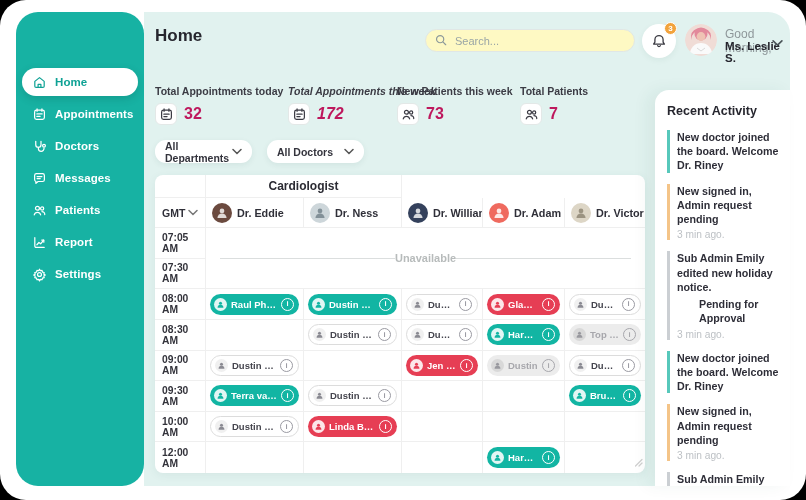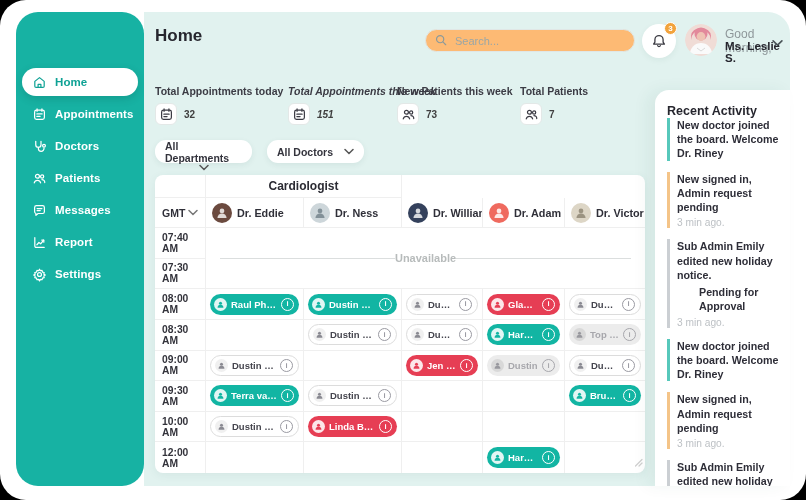--- a/index.html
+++ b/index.html
@@ -12,21 +12,21 @@
   .nav{position:absolute;top:52px;left:0;right:0;}
   .nav-item{display:flex;align-items:center;gap:8px;height:28px;margin:4px 6px;padding:0 9px;color:#fff;
     font-size:11.5px;font-weight:700;border-radius:15px;cursor:pointer;letter-spacing:.1px;}
   .nav-item.active{background:#fff;color:#0FA295;box-shadow:0 3px 8px rgba(0,60,55,.18);}
   .nav-item .ic{display:flex;align-items:center;justify-content:center;width:16px;height:16px;flex:0 0 auto;}
 
   
   .main{position:absolute;left:144px;top:12px;width:646px;height:474px;background:#E1F2EF;border-radius:0 22px 22px 0;}
   .page-title{position:absolute;left:11px;top:14px;font-size:17px;font-weight:700;color:#26262e;}
 
-  .search{position:absolute;left:281px;top:17px;width:210px;height:23px;background:#fdba74;border:1px solid #e0e7e6;
+  .search{position:absolute;left:281px;top:17px;width:210px;height:23px;background:#fef9c3;border:1px solid #e0e7e6;
     border-radius:12px;display:flex;align-items:center;gap:6px;padding:0 9px;box-sizing:border-box;}
   .search input{border:none;outline:none;background:transparent;font-size:11px;color:#556;width:100%;font-family:inherit;}
   .search input::placeholder{color:#9aa6a6;}
 
   .bell-wrap{position:absolute;left:498px;top:12px;width:34px;height:34px;background:#fff;border-radius:50%;
     display:flex;align-items:center;justify-content:center;cursor:pointer;box-shadow:0 2px 6px rgba(0,60,55,.06);}
   .badge{position:absolute;right:-1px;top:-2px;min-width:13px;height:13px;background:#F2A33C;border-radius:7px;
     color:#fff;font-size:8px;font-weight:700;display:flex;align-items:center;justify-content:center;border:1px solid #fff;box-sizing:border-box;}
   .avatar-lg{position:absolute;left:541px;top:12px;width:32px;height:32px;border-radius:50%;overflow:hidden;cursor:pointer;}
   .greet{position:absolute;left:581px;top:15px;font-size:12px;color:#8e979a;font-weight:400;}
@@ -34,27 +34,27 @@
   .prof-chev{position:absolute;left:628px;top:21px;color:#4a5458;cursor:pointer;}
 
   
   .stat{position:absolute;top:73px;}
   .stat:nth-of-type(1){left:11px;} .stat:nth-of-type(2){left:144px;font-style:italic;}
   .stat:nth-of-type(3){left:253px;} .stat:nth-of-type(4){left:376px;}
   .stat .lbl{font-size:10.5px;font-weight:600;color:#3b3b44;}
   .stat .row{display:flex;align-items:center;gap:7px;margin-top:6px;}
   .stat .icbox{width:20px;height:20px;background:#fff;border:1px solid #e3e8e7;border-radius:6px;
     display:flex;align-items:center;justify-content:center;color:#3b3b44;}
-  .stat .val{font-size:10px;font-weight:700;color:#404040;}
+  .stat .val{font-size:16px;font-weight:700;color:#be185d;}
 
   
   .pill{position:absolute;top:128px;height:23px;background:#fff;border-radius:11px;display:flex;align-items:center;
     justify-content:space-between;padding:0 10px;box-sizing:border-box;font-size:10.5px;font-weight:700;color:#33333c;
     cursor:pointer;box-shadow:0 2px 6px rgba(0,60,55,.07);}
-  .pill:nth-of-type(1){left:11px;width:97px;flex-direction:column;}
+  .pill:nth-of-type(1){left:11px;width:97px;}
   .pill:nth-of-type(2){left:123px;width:97px;}
   .pill .chev{color:#555;display:flex;}
 
   
   .table{position:absolute;left:11px;top:163px;width:490px;height:298px;background:#fff;border-radius:8px;
     box-shadow:0 2px 10px rgba(40,90,85,.07);}
   .grid{display:grid;width:100%;height:100%;grid-template-columns:51px 98px 98px 81px 82px 80px;
     grid-template-rows:23px 30px repeat(8,1fr);border-radius:8px;overflow:hidden;}
   .cell{border-right:1px solid #efefef;border-bottom:1px solid #efefef;box-sizing:border-box;}
   .corner{grid-row:1;grid-column:1;}
@@ -86,21 +86,21 @@
   .chip.red .pi{background:rgba(255,255,255,.88);color:#E63E54;}
   .chip.outline{background:#fff;border:1px solid #dcdcdc;color:#45454e;}
   .chip.outline .pi{background:#f0f0f0;color:#8a8a92;}
   .chip.outline .inf{color:#9a9aa2;}
   .chip.muted{background:#ECECEC;color:#A7A7AC;}
   .chip.muted .pi{background:#d8d8d8;color:#98989e;}
 
   
   .panel{position:absolute;left:511px;top:78px;width:135px;height:396px;background:#fff;border-radius:14px 0 0 0;
     box-shadow:-8px 0 16px rgba(30,80,75,.06);padding:14px 10px 0 12px;box-sizing:border-box;overflow:hidden;}
-  .panel-title{font-size:12.5px;font-weight:700;color:#26262e;}
+  .panel-title{font-size:12.5px;font-weight:700;color:#26262e;margin-bottom:12px;}
   .act{border-left:3px solid #ccc;padding-left:7px;margin-bottom:11px;}
   .act .t{font-size:10.7px;line-height:1.33;color:#2e2e38;font-weight:600;}
   .act .t2{margin-top:3px;margin-left:22px;}
   .act .tm{margin-top:3px;font-size:10.2px;color:#bdc1c5;font-weight:500;}
   .a-teal{border-color:#57C8BB!important;}
   .a-amber{border-color:#F4C488!important;}
   .a-gray{border-color:#CBCFD3!important;}
 </style>
 </head>
 <body>
@@ -137,37 +137,37 @@
                 <path d="M4 2.5 v3.5 a2.8 2.8 0 0 0 5.6 0 V2.5"></path>
                 <path d="M6.8 8.8 v1.4 a3 3 0 0 0 6 0 v-0.6"></path>
                 <circle cx="12.8" cy="7.2" r="1.5"></circle>
               </svg>
             </span>
             <span>Doctors</span>
           </div>
           <div class="nav-item">
             <span class="ic">
               <svg width="15" height="15" viewBox="0 0 16 16" fill="none" stroke="currentColor" stroke-width="1.3" stroke-linecap="round" stroke-linejoin="round">
+                <path d="M2.8 4.8 a2 2 0 0 1 2 -2 h6.4 a2 2 0 0 1 2 2 v4.4 a2 2 0 0 1 -2 2 H6.5 l-2.3 2 v-2 a2 2 0 0 1 -1.4 -2 z"></path>
+                <line x1="5.4" y1="5.9" x2="10.6" y2="5.9"></line>
+                <line x1="5.4" y1="8.1" x2="8.8" y2="8.1"></line>
+              </svg>
+            </span>
+            <span>Messages</span>
+          </div>
+          <div class="nav-item">
+            <span class="ic">
+              <svg width="15" height="15" viewBox="0 0 16 16" fill="none" stroke="currentColor" stroke-width="1.3" stroke-linecap="round" stroke-linejoin="round">
                 <circle cx="5.8" cy="5.6" r="2.1"></circle>
                 <path d="M2.4 12.6 a3.5 3.5 0 0 1 6.8 0"></path>
                 <circle cx="10.8" cy="5.9" r="1.7"></circle>
                 <path d="M10.6 9.1 a3 3 0 0 1 3 3.2"></path>
               </svg>
             </span>
             <span>Patients</span>
-          </div>
-          <div class="nav-item">
-            <span class="ic">
-              <svg width="15" height="15" viewBox="0 0 16 16" fill="none" stroke="currentColor" stroke-width="1.3" stroke-linecap="round" stroke-linejoin="round">
-                <path d="M2.8 4.8 a2 2 0 0 1 2 -2 h6.4 a2 2 0 0 1 2 2 v4.4 a2 2 0 0 1 -2 2 H6.5 l-2.3 2 v-2 a2 2 0 0 1 -1.4 -2 z"></path>
-                <line x1="5.4" y1="5.9" x2="10.6" y2="5.9"></line>
-                <line x1="5.4" y1="8.1" x2="8.8" y2="8.1"></line>
-              </svg>
-            </span>
-            <span>Messages</span>
           </div>
           <div class="nav-item">
             <span class="ic">
               <svg width="15" height="15" viewBox="0 0 16 16" fill="none" stroke="currentColor" stroke-width="1.3" stroke-linecap="round" stroke-linejoin="round">
                 <path d="M3 2.8 v9 a1.4 1.4 0 0 0 1.4 1.4 h8.6"></path>
                 <polyline points="5.2,10.4 7.4,8 9.2,9.4 12.4,5.6"></polyline>
                 <polyline points="10.4,5.4 12.6,5.4 12.6,7.6"></polyline>
               </svg>
             </span>
             <span>Report</span>
@@ -244,21 +244,21 @@
             <div class="row">
               <span class="icbox">
                 <svg width="15" height="15" viewBox="0 0 16 16" fill="none" stroke="currentColor" stroke-width="1.3" stroke-linecap="round" stroke-linejoin="round">
                   <rect x="2.8" y="3.4" width="10.4" height="9.8" rx="2"></rect>
                   <line x1="5.4" y1="2" x2="5.4" y2="4.6"></line>
                   <line x1="10.6" y1="2" x2="10.6" y2="4.6"></line>
                   <line x1="5.2" y1="7.6" x2="10.8" y2="7.6"></line>
                   <line x1="5.2" y1="10.2" x2="8.6" y2="10.2"></line>
                 </svg>
               </span>
-              <span class="val">151</span>
+              <span class="val">172</span>
             </div>
           </div>
           <div class="stat">
             <div class="lbl">New Patients this week</div>
             <div class="row">
               <span class="icbox">
                 <svg width="15" height="15" viewBox="0 0 16 16" fill="none" stroke="currentColor" stroke-width="1.3" stroke-linecap="round" stroke-linejoin="round">
                   <circle cx="5.8" cy="5.6" r="2.1"></circle>
                   <path d="M2.4 12.6 a3.5 3.5 0 0 1 6.8 0"></path>
                   <circle cx="10.8" cy="5.9" r="1.7"></circle>
@@ -352,21 +352,21 @@
             </div>
             <div class="cell doc-cell no-r" style="grid-area: 2 / 6;">
               <span class="av" style="background:#ddd6c6;color:rgba(90,80,60,0.5)">
                 <svg width="14" height="14" viewBox="0 0 16 16" fill="currentColor">
                   <circle cx="8" cy="5.6" r="2.7"></circle>
                   <path d="M2.8 13.8 a5.2 5.2 0 0 1 10.4 0 z"></path>
                 </svg>
               </span>
               <span>Dr. Victor A...</span>
             </div>
-            <div class="cell time-cell" style="grid-area: 3 / 1;">07:40 AM</div>
+            <div class="cell time-cell" style="grid-area: 3 / 1;">07:05 AM</div>
             <div class="cell time-cell" style="grid-area: 4 / 1;">07:30 AM</div>
             <div class="cell time-cell" style="grid-area: 5 / 1;">08:00 AM</div>
             <div class="cell body-cell" style="grid-area: 5 / 2;">
               <div class="chip teal">
                 <span class="pi">
                   <svg width="9" height="9" viewBox="0 0 16 16" fill="currentColor">
                     <circle cx="8" cy="5.6" r="2.7"></circle>
                     <path d="M2.8 13.8 a5.2 5.2 0 0 1 10.4 0 z"></path>
                   </svg>
                 </span>

